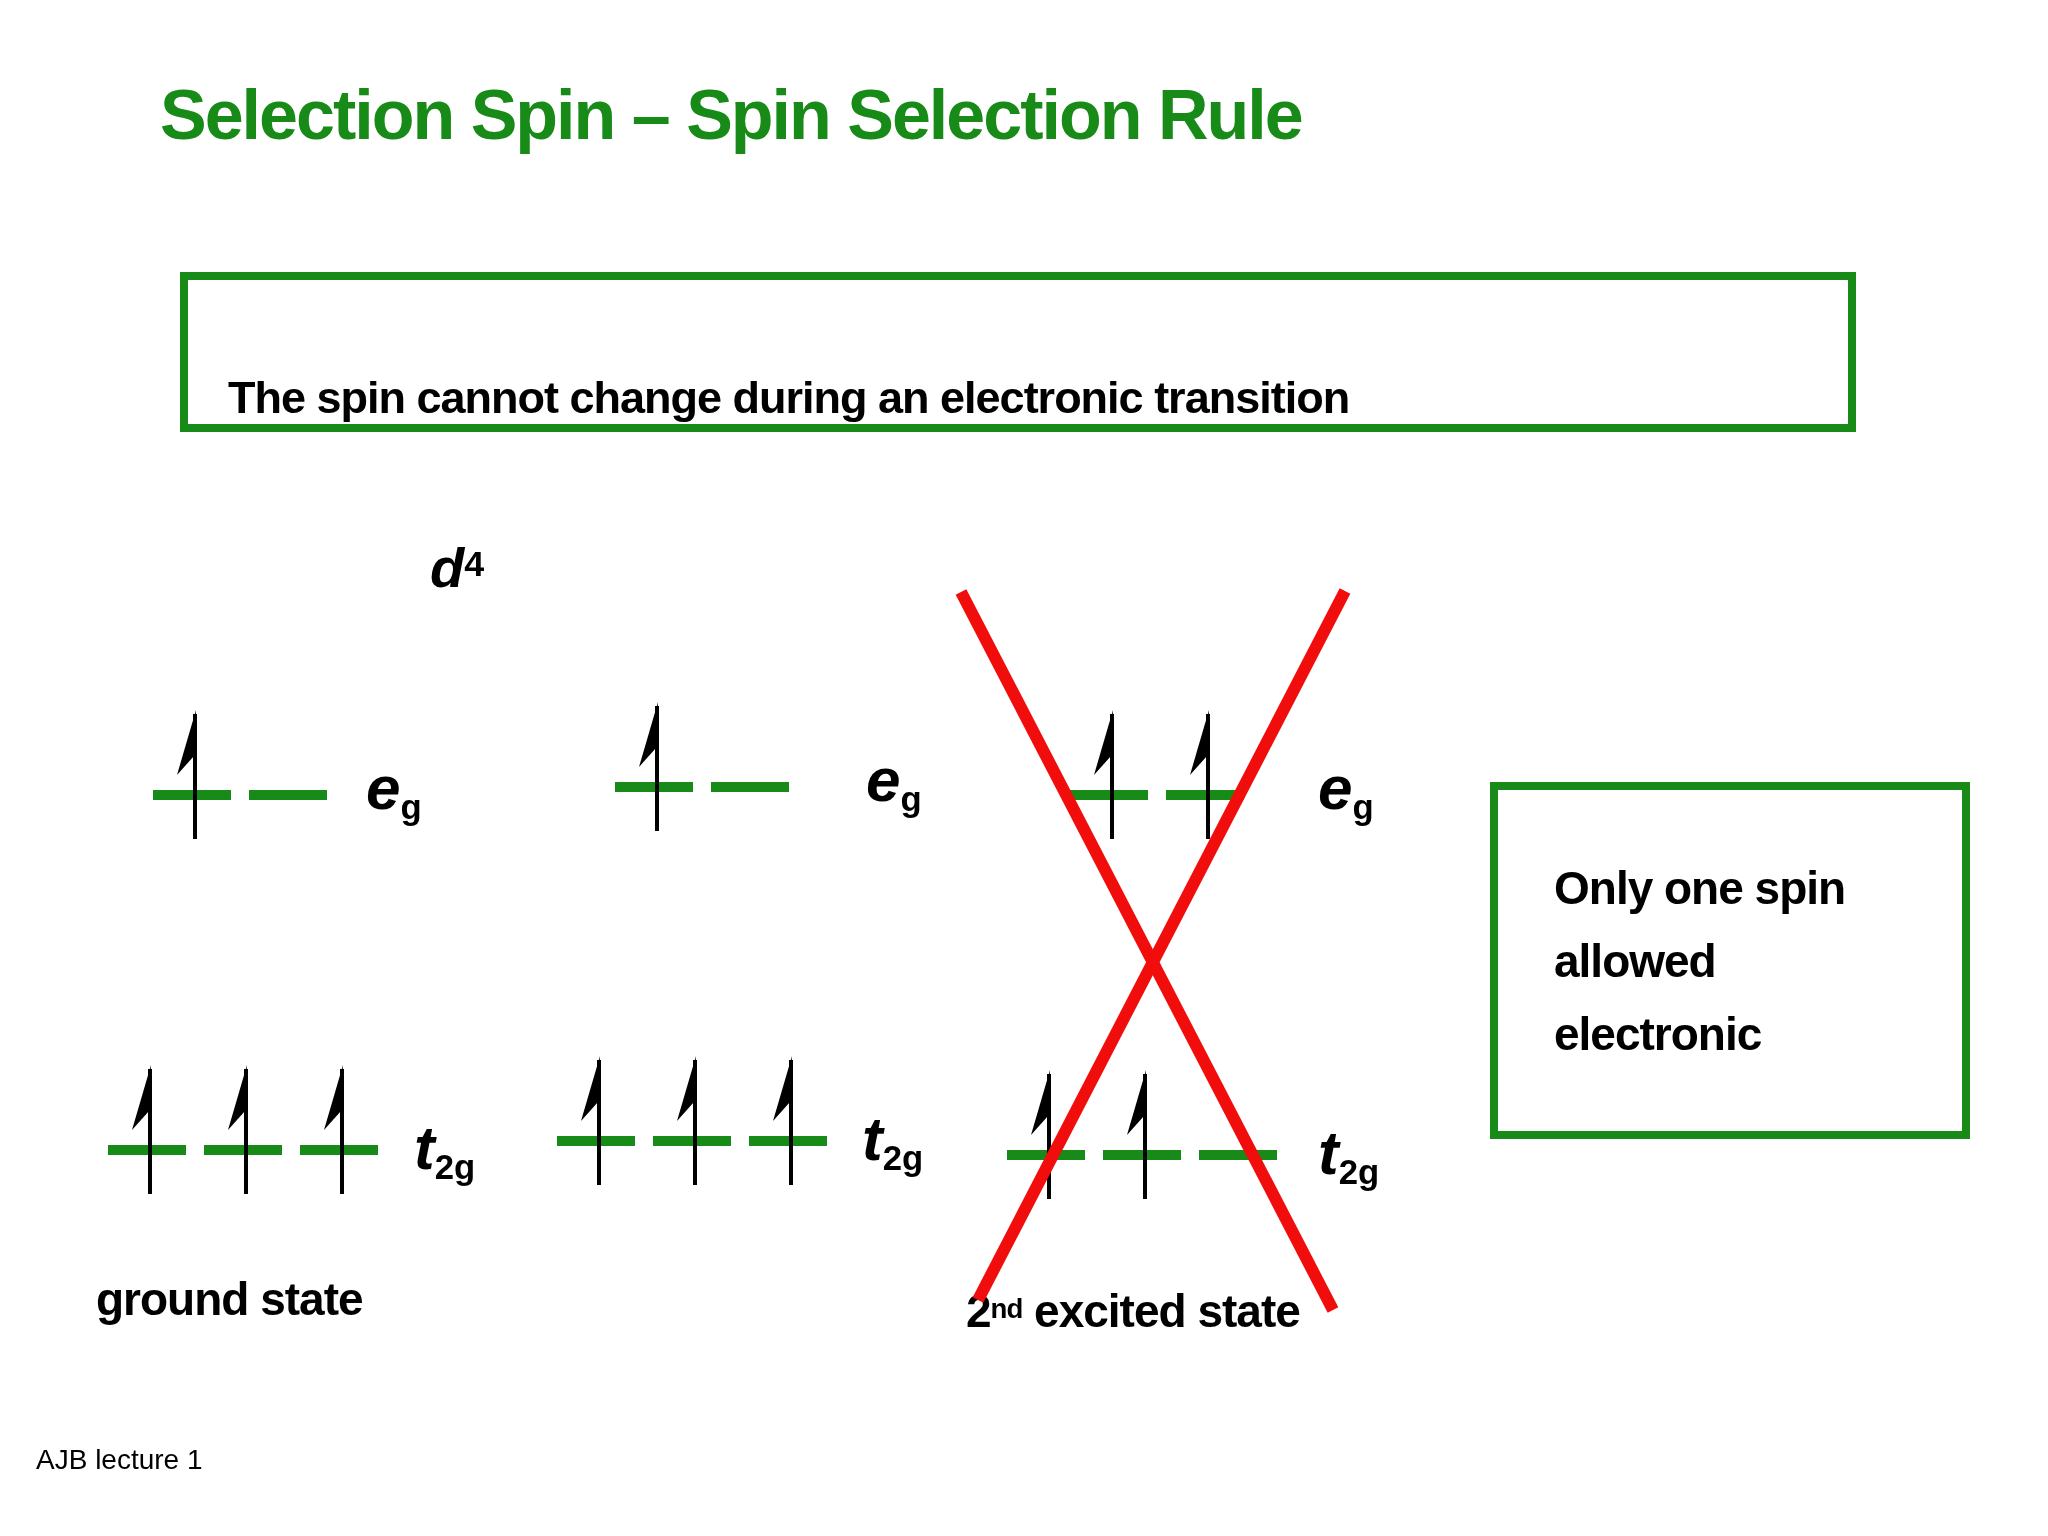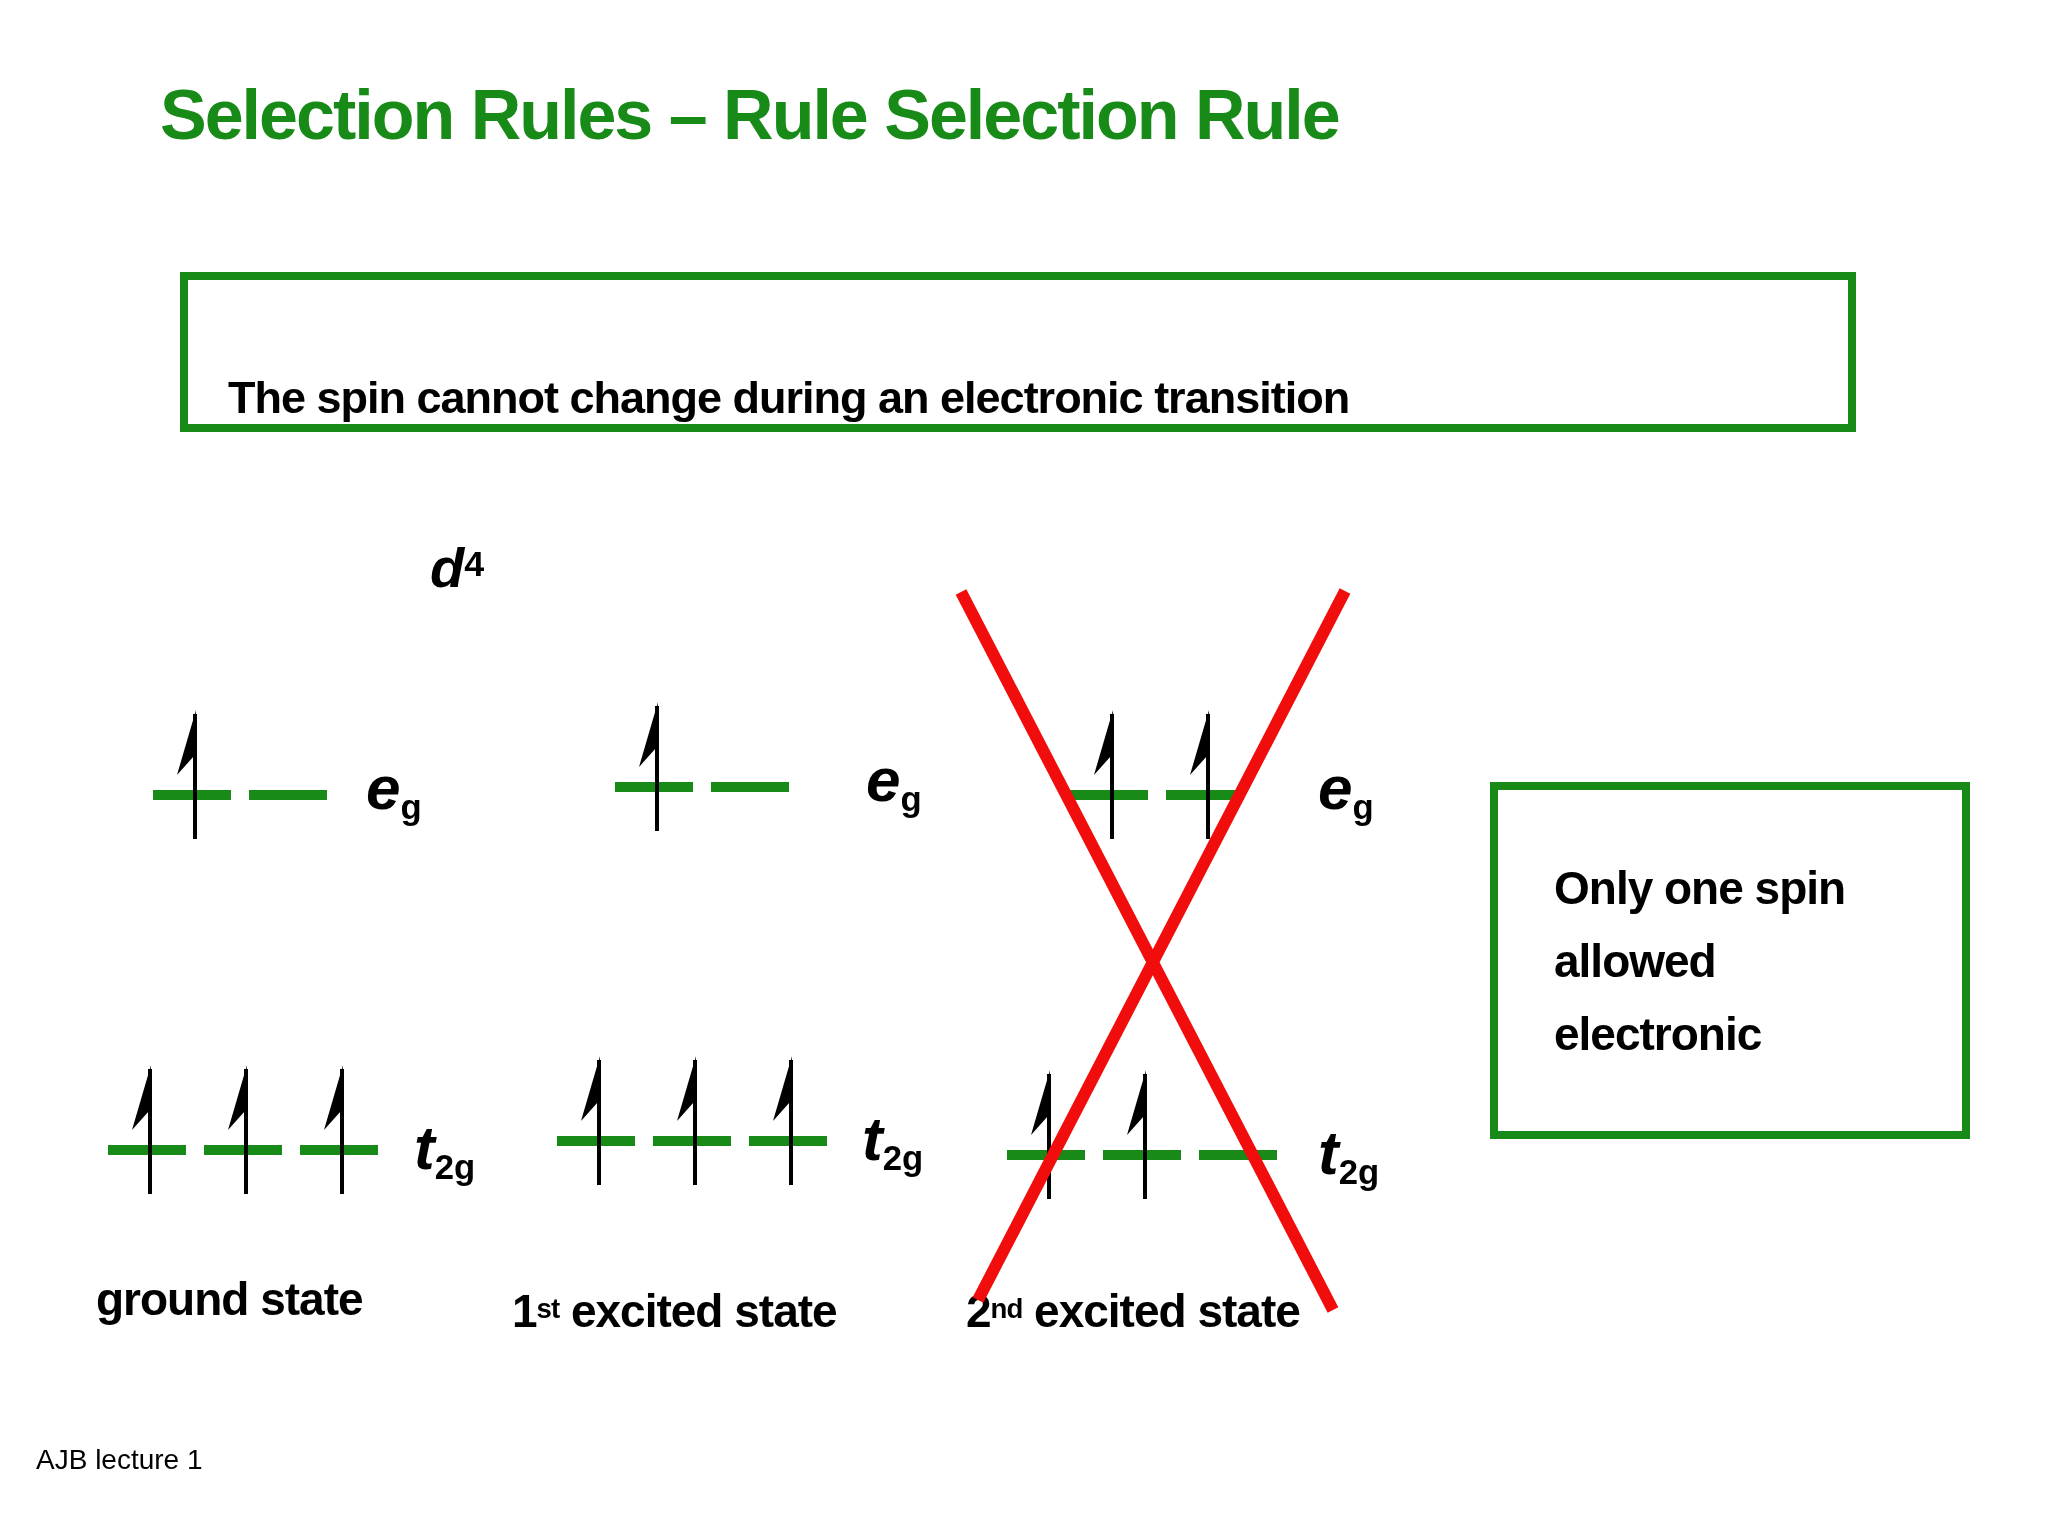--- a/index.html
+++ b/index.html
@@ -42,21 +42,21 @@
   .callout{position:absolute;left:1490px;top:782px;width:480px;height:357px;
            border:8px solid var(--green);background:#ffffff;padding:62px 16px 12px 56px;
            font-size:46px;font-weight:bold;line-height:73px;letter-spacing:-1px}
   .footer{position:absolute;left:36px;top:1446px;font-size:28px;line-height:1}
 </style>
 </head>
 <body>
 
 <div class="slide">
 
-  <div class="title">Selection Rules – Rule Selection Rule</div>
+  <div class="title">Selection Spin – Spin Selection Rule</div>
 
   <div class="rule-box">
     <span>The spin cannot change during an electronic transition</span>
   </div>
 
   <div class="d4"><i>d</i><sup>4</sup></div>
 
   <div id="diagram">
       <div class="state s0">
         <div class="orb-row row-eg">
@@ -129,21 +129,20 @@
           </div>
           <div class="orb">
             <div class="dash"></div>
             <svg class="arrow" viewBox="0 0 44 132">
               <line x1="30" y1="5" x2="30" y2="130" stroke="#000" stroke-width="4"></line>
               <polygon points="31,1 12,66 29,47" fill="#000"></polygon>
             </svg>
           </div>
         </div>
         <span class="orb-label lbl-t2g"><i>t</i><sub>2g</sub></span>
-        <div class="state-label lbl-state"><span>1</span><sup>st</sup><span>&nbsp;excited state</span></div>
       </div>
       <div class="state s2">
         <div class="orb-row row-eg">
           <div class="orb">
             <div class="dash"></div>
             <svg class="arrow" viewBox="0 0 44 132">
               <line x1="30" y1="5" x2="30" y2="130" stroke="#000" stroke-width="4"></line>
               <polygon points="31,1 12,66 29,47" fill="#000"></polygon>
             </svg>
           </div>

